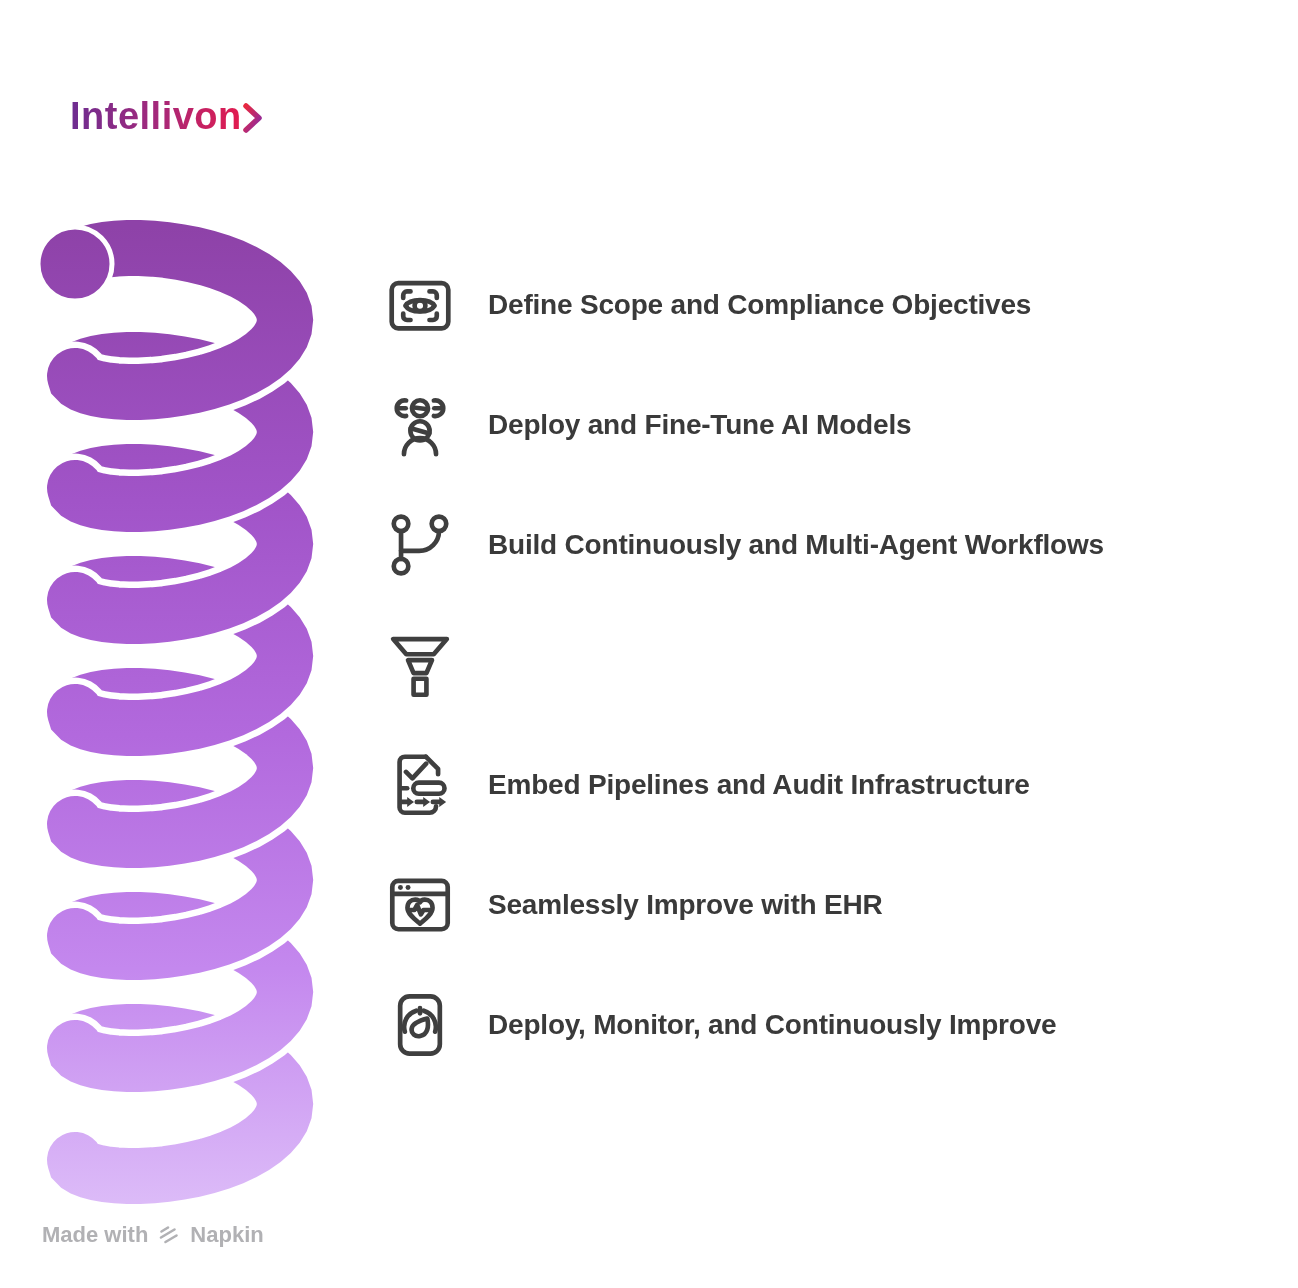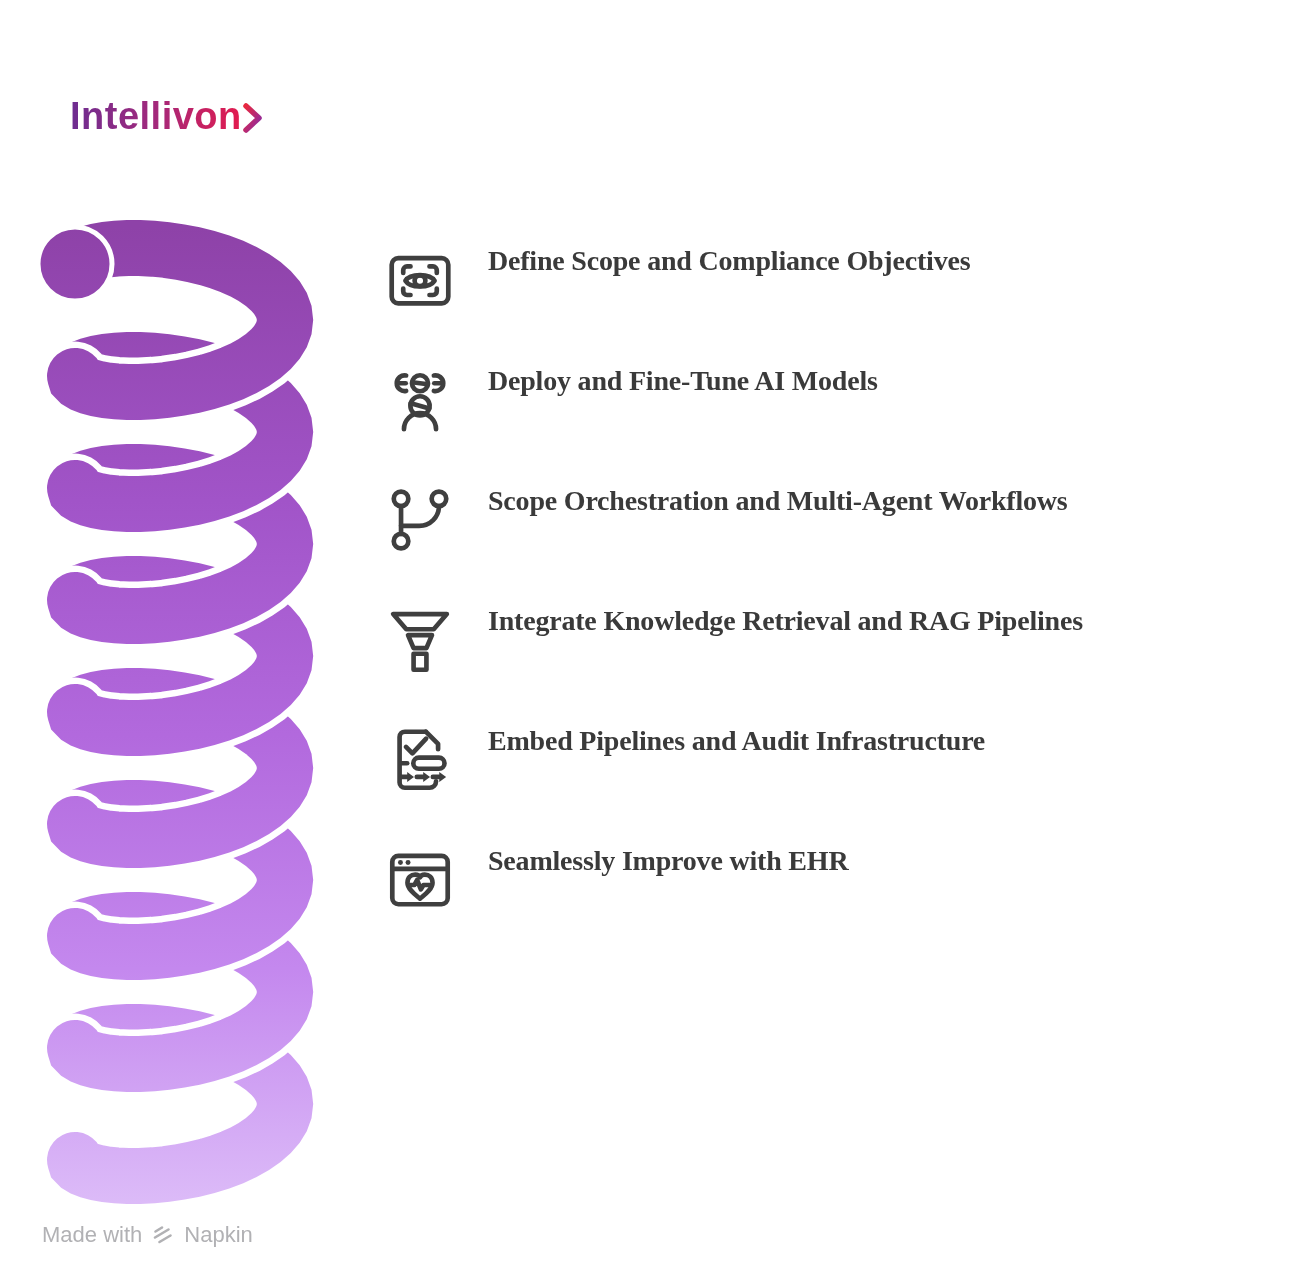--- a/index.html
+++ b/index.html
@@ -14,31 +14,31 @@
     background:linear-gradient(90deg,#6d2d91 0%, #a1297c 48%, #e31b4e 100%);
     -webkit-background-clip:text; background-clip:text; color:transparent;
   }
   .logo-chevron{ display:block; margin-top:2px; }
 
   
   .spring-wrap { position:absolute; left:28px; top:218px; width:300px; height:1010px; }
 
   
   .steps { position:absolute; left:385px; top:245px; display:flex; flex-direction:column; }
-  .step  { height:120px; display:flex; align-items:flex-start; gap:33px;font-family:Liberation Serif, serif; }
+  .step  { height:120px; display:flex; align-items:center; gap:33px; }
   .step-icon { width:70px; height:70px; flex:0 0 70px; color:#3f3f3f; }
   .step-icon svg { width:70px; height:70px; display:block; }
   .step-label{
     font-size:28px; font-weight:700; color:#3a3a3a; letter-spacing:-0.2px;
     white-space:nowrap;
   }
 
   
   .footer { position:absolute; left:42px; top:1222px; display:flex; align-items:center;
-            gap:9px; color:#b1b1b4; font-size:22px; font-weight:400; }
+            gap:9px; color:#b1b1b4; font-size:22px; font-weight:700; }
   .footer svg { display:block; }
 
   .icon-stroke { fill:none; stroke:currentColor; stroke-width:3.2;
                  stroke-linecap:round; stroke-linejoin:round; }
   .icon-fill   { fill:currentColor; stroke:none; }
 </style>
 </head>
 <body>
 
 <div class="canvas">
@@ -131,34 +131,33 @@
         <svg viewBox="0 0 48 48">
           <g class="icon-stroke">
             <circle cx="11" cy="9.5" r="5"></circle>
             <circle cx="37" cy="9.5" r="5"></circle>
             <circle cx="11" cy="38.5" r="5"></circle>
             <path d="M11,14.5 V33.5"></path>
             <path d="M37,14.5 a13.5,13.5 0 0 1 -13.5,13.5 h-12.5"></path>
           </g>
         </svg>
       </span>
-      <span class="step-label">Scope Orchestration and Multi-Agent Workflows</span>
+      <span class="step-label">Build Continuously and Multi-Agent Workflows</span>
     </div>
 
     <div class="step">
       <span class="step-icon">
         <svg viewBox="0 0 48 48">
           <g class="icon-stroke">
             <path d="M5.6,6.2 H42.4 L33.4,16.6 H14.6 Z"></path>
             <path d="M15.8,20.6 H32.2 L28.4,29.6 H19.6 Z"></path>
             <rect x="19.6" y="33.4" width="8.8" height="11"></rect>
           </g>
         </svg>
       </span>
-      <span class="step-label">Integrate Knowledge Retrieval and RAG Pipelines</span>
     </div>
 
     <div class="step">
       <span class="step-icon">
         <svg viewBox="0 0 48 48">
           <g class="icon-stroke">
             <path d="M28,4.6 H13.6 A3.6,3.6 0 0 0 10,8.2 V39.4 A3.6,3.6 0 0 0 13.6,43 H30.6 A4.4,4.4 0 0 0 35,38.6"></path>
             <path d="M28,4.6 L36.4,13 V16.6"></path>
             <path d="M14.4,15 l4.4,4.4 L28.2,9.4"></path>
             <path d="M11.2,26.2 h4"></path>
@@ -188,20 +187,34 @@
           </g>
           <g class="icon-fill">
             <circle cx="10.6" cy="12" r="1.7"></circle>
             <circle cx="15.8" cy="12" r="1.7"></circle>
           </g>
         </svg>
       </span>
       <span class="step-label">Seamlessly Improve with EHR</span>
     </div>
 
+    <div class="step">
+      <span class="step-icon">
+        <svg viewBox="0 0 48 48">
+          <g class="icon-stroke">
+            <rect x="10.4" y="4.4" width="27.2" height="39.2" rx="6.4"></rect>
+            <path d="M13.6,28.6 A11.6,11.6 0 0 1 21.4,14.2"></path>
+            <path d="M24,12.4 v3.6"></path>
+            <path d="M26.6,14.2 A11.6,11.6 0 0 1 34.4,28.6"></path>
+            <path d="M29,19.6 C30.2,25.2 29.2,30.6 24.2,31.6 C20.6,32.3 17.8,29.8 18.3,26.5 C18.8,23.3 22,21.4 29,19.6 Z"></path>
+          </g>
+        </svg>
+      </span>
+      <span class="step-label">Deploy, Monitor, and Continuously Improve</span>
+    </div>
 
   </div>
 
   <div class="footer">
     <span>Made with</span>
     <svg width="24" height="24" viewBox="0 0 24 24">
       <g fill="none" stroke="#b1b1b4" stroke-width="2.6" stroke-linecap="round">
         <path d="M4.5,8.5 L11,4.5"></path>
         <path d="M4,14.5 L17.5,6.5"></path>
         <path d="M8.5,19 L19.5,12.5"></path>

